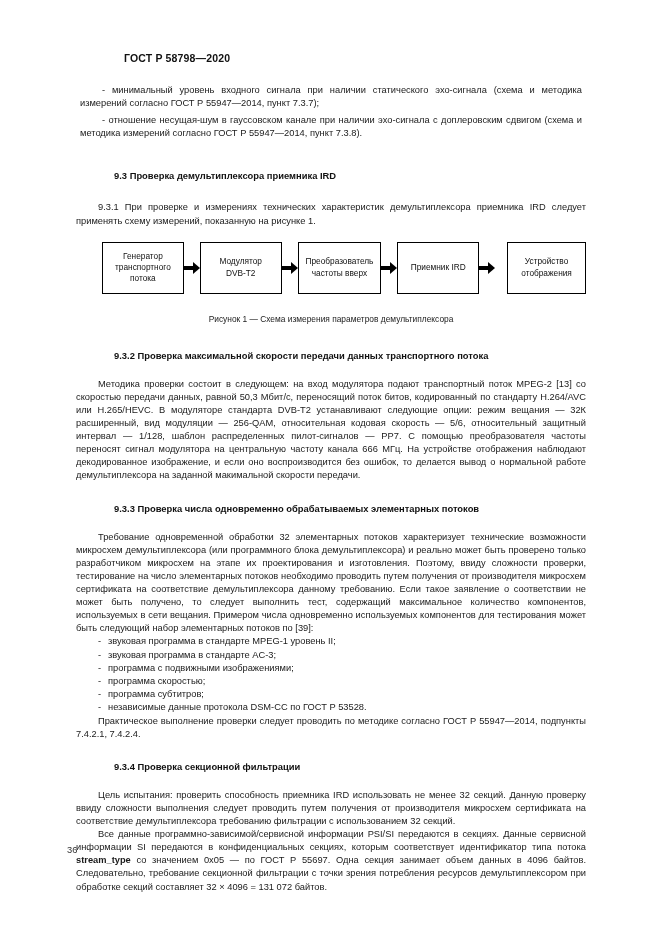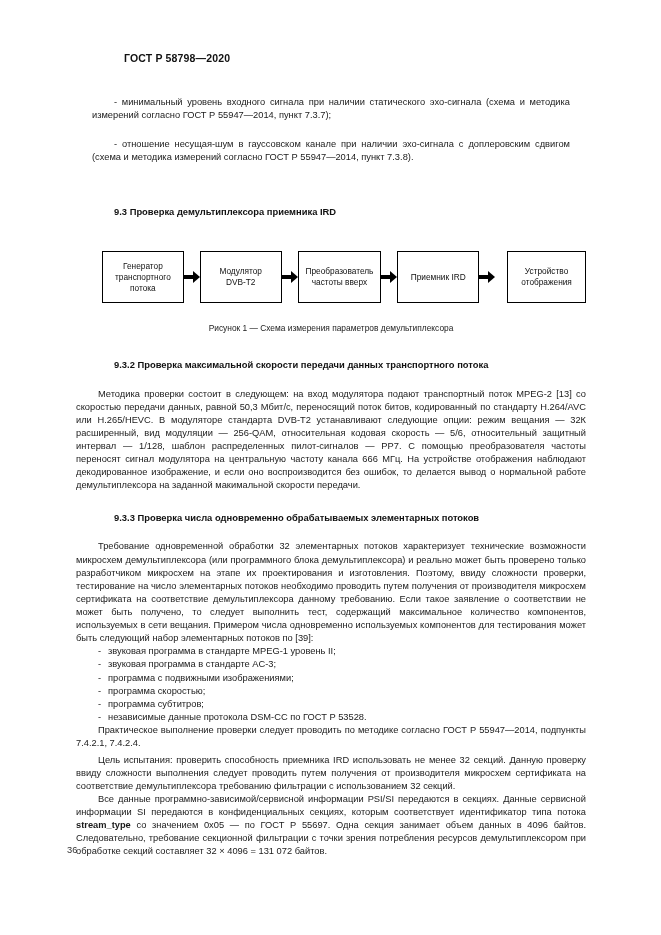--- a/index.html
+++ b/index.html
@@ -53,21 +53,21 @@
     text-indent: 22px;
     color: #111;
   }
   .spacer-3 { height: 3px; }
   .spacer-9 { height: 9px; }
 
   .dash-item {
     font-size: 9.3px;
     line-height: 13.1px;
     text-align: justify;
-    margin: 16px;
+    margin: 4px;
     text-indent: 22px;
     color: #1a1a1a;
   }
   .bullet-list {
     list-style: none;
     margin: 0;
     padding: 0;
   }
   .bullet-list li {
     font-size: 9.3px;
@@ -165,20 +165,21 @@
 
   <div class="content" style="top:80px;">
 
     <p class="dash-item">- минимальный уровень входного сигнала при наличии статического эхо-сигнала (схема и методика измерений согласно ГОСТ Р 55947—2014, пункт 7.3.7);</p>
     <p class="dash-item">- отношение несущая-шум в гауссовском канале при наличии эхо-сигнала с доплеровским сдвигом (схема и методика измерений согласно ГОСТ Р 55947—2014, пункт 7.3.8).</p>
 
     <div class="spacer-9"></div>
 
     <p class="heading">9.3 Проверка демультиплексора приемника IRD</p>
     <div class="spacer-3"></div>
+    <p class="para indent">9.3.1 При проверке и измерениях технических характеристик демультиплексора приемника IRD следует применять схему измерений, показанную на рисунке 1.</p>
 
     <div class="figure-wrap">
       <div class="flow">
 
         <div class="node n0">
           <span>
             <span>Генератор</span><br>
             <span>транспортного</span><br>
             <span>потока</span>
           </span>
@@ -252,20 +253,21 @@
       <li>программа с подвижными изображениями;</li>
       <li>программа скоростью;</li>
       <li>программа субтитров;</li>
       <li>независимые данные протокола DSM-CC по ГОСТ Р 53528.</li>
     </ul>
 
     <p class="para indent">Практическое выполнение проверки следует проводить по методике согласно ГОСТ Р 55947—2014, подпункты 7.4.2.1, 7.4.2.4.</p>
 
     <div class="spacer-3"></div>
 
+    <p class="heading">9.3.4 Проверка секционной фильтрации</p>
     <p class="para indent">Цель испытания: проверить способность приемника IRD использовать не менее 32 секций. Данную проверку ввиду сложности выполнения следует проводить путем получения от производителя микросхем сертификата на соответствие демультиплексора требованию фильтрации с использованием 32 секций.</p>
 
     <p class="para indent"><span>Все данные программно-зависимой/сервисной информации PSI/SI передаются в секциях. Данные сервисной информации SI передаются в конфиденциальных секциях, которым соответствует идентификатор типа потока </span><b class="inline-bold">stream_type</b><span> со значением 0x05 — по ГОСТ Р 55697. Одна секция занимает объем данных в 4096 байтов. Следовательно, требование секционной фильтрации с точки зрения потребления ресурсов демультиплексором при обработке секций составляет 32 × 4096 = 131 072 байтов.</span></p>
 
   </div>
 
   <div class="page-number">36</div>
 
 </div>
 

